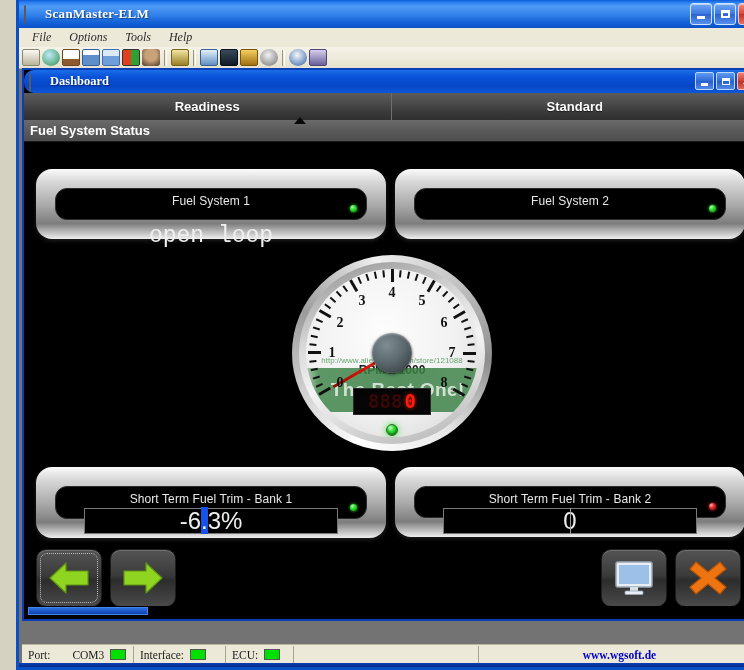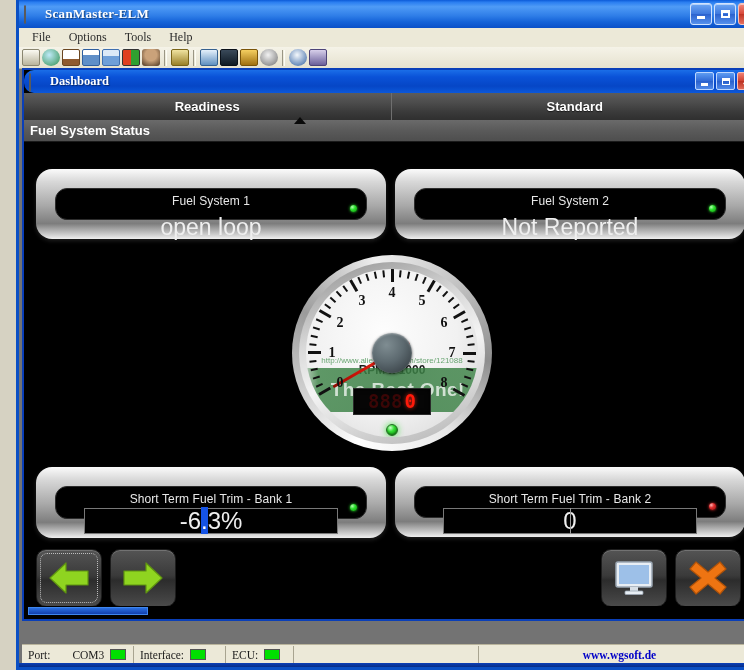--- a/index.html
+++ b/index.html
@@ -63,21 +63,21 @@
   .winbtn .glyph-max{display:block;width:9px;height:8px;border:2px solid #fff;border-top-width:3px;}
 
   
   #menubar {
     position:absolute; left:0; top:28px; width:738px; height:19px;
     background:#ece9d8;
     display:flex; align-items:center; padding-left:4px;
     font-family:"Liberation Serif", serif;
   }
   #menubar .menu-item {
-    font-size:12px; color:#2b2b2b; padding:1px 9px;
+    font-size:12px; color:#2b2b2b; padding:1px 9px;font-style:italic;
   }
 
   
   #toolbar {
     position:absolute; left:0; top:47px; width:738px; height:22px;
     background:linear-gradient(180deg,#f5f3e8 0%,#e6e2cf 100%);
     display:flex; align-items:center; padding-left:3px; gap:2px;
     border-bottom:1px solid #b9b49c;
   }
   .tbi { width:18px; height:17px; border-radius:2px; position:relative; }
@@ -165,21 +165,21 @@
   }
   .vpanel-inner {
     width:100%; height:100%;
     background:#000;
     border-radius:12px;
     position:relative;
     display:flex; flex-direction:column; align-items:center;
     border:1px solid #2c2c2c;
   }
   .vp-label { color:#e8e8e8; font-size:12px; margin-top:5px; letter-spacing:.1px; }
-  .vp-value { color:#efefef; font-size:23px; margin-top:6px; }
+  .vp-value { color:#efefef; font-size:23px; margin-top:15px;font-family:Liberation Mono, monospace; }
   .led {
     position:absolute; right:9px; bottom:7px;
     width:7px;height:7px;border-radius:50%;
   }
   .led.green{ background:radial-gradient(circle at 33% 30%,#b3ffb3 0%,#2ee02e 40%,#0a910a 100%);
               box-shadow:0 0 3px #2ee02e; }
   .led.red{ background:radial-gradient(circle at 33% 30%,#ffb3b3 0%,#e02e2e 40%,#910a0a 100%);
             box-shadow:0 0 3px #e02e2e; }
 
   
@@ -414,21 +414,20 @@
         <div class="vpanel-inner">
           <div class="vp-label">Fuel System 1</div>
           <div class="vp-value">open loop</div>
           <span class="led green"></span>
         </div>
       </div>
 
       <div class="vpanel" style="left:371px; top:27px; width:350px; height:70px;">
         <div class="vpanel-inner">
           <div class="vp-label">Fuel System 2</div>
-          <div class="vp-value">Not Reported</div>
           <span class="led green"></span>
         </div>
       </div>
 
       <div id="gauge-wrap" style="left:268px; top:113px;">
         <div class="gauge-outer"></div>
         <div class="gauge-ring2"></div>
         <div class="gauge-face" id="gauge-face">
           <div class="rpm-caption">RPM x 1000</div>
           <div class="watermark-url">http://www.aliexpress.com/store/121088</div>

